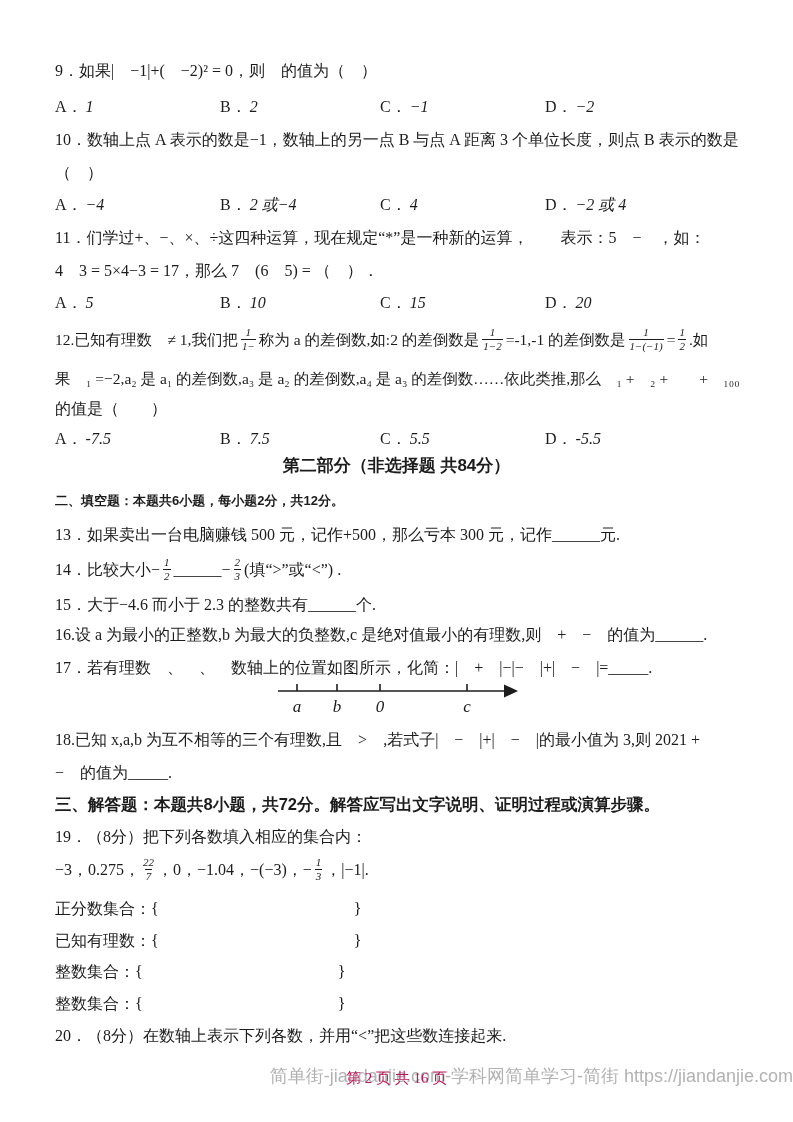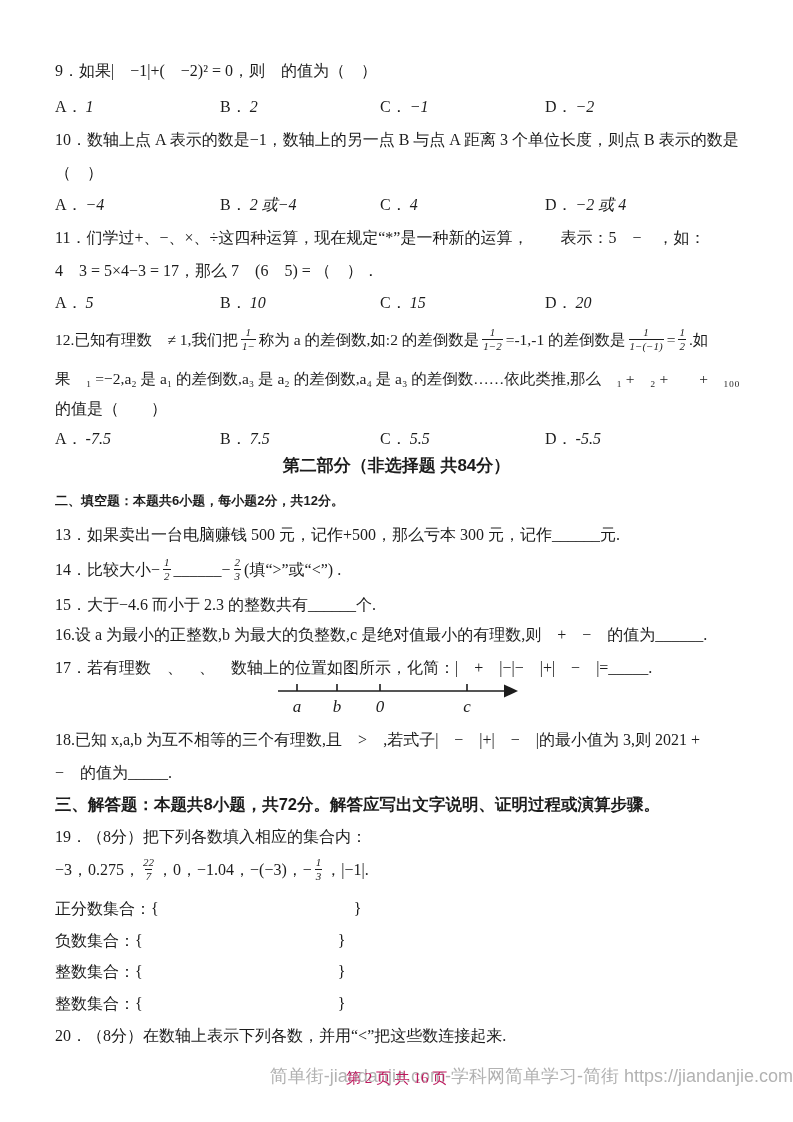--- a/index.html
+++ b/index.html
@@ -124,21 +124,21 @@
     <span>−3，0.275，</span><span class="frac">
         <span class="num">22</span>
         <span class="den">7</span>
       </span><span>，0，−1.04，−(−3)，−</span><span class="frac">
         <span class="num">1</span>
         <span class="den">3</span>
       </span><span>，|−1|.</span>
   </p>
 
   <p class="line" style="top:898px"><span>正分数集合：{</span><span class="spacer"></span><span>}</span></p>
-  <p class="line" style="top:930px"><span>负数集合：{</span><span class="spacer"></span><span>}</span></p>
+  <p class="line" style="top:930px"><span>已知有理数：{</span><span class="spacer"></span><span>}</span></p>
   <p class="line" style="top:961px"><span>整数集合：{</span><span class="spacer"></span><span>}</span></p>
   <p class="line" style="top:993px"><span>整数集合：{</span><span class="spacer"></span><span>}</span></p>
 
   <p class="line" style="top:1025px">20．（8分）在数轴上表示下列各数，并用“&lt;”把这些数连接起来.</p>
 
   <div class="footer-wrap">
     <div class="watermark">简单街-jiandanjie.com-学科网简单学习-简街 https://jiandanjie.com</div>
     <div class="page-info">第 2 页 共 16 页</div>
   </div>
 

